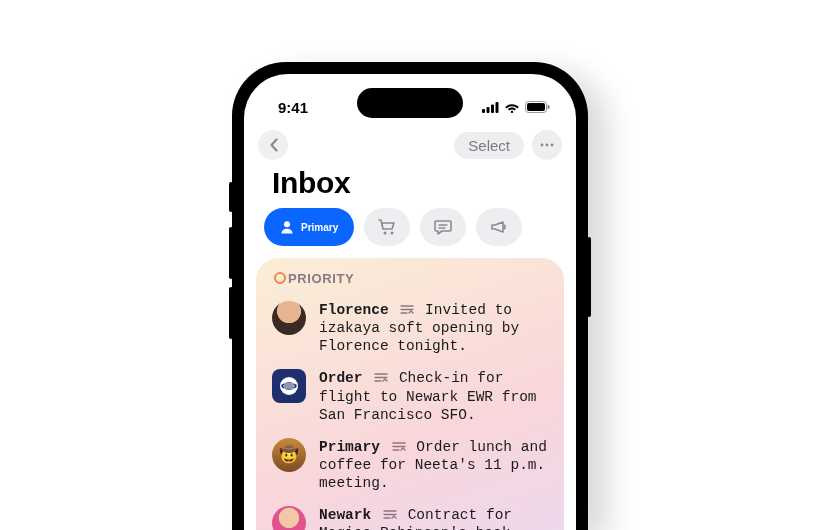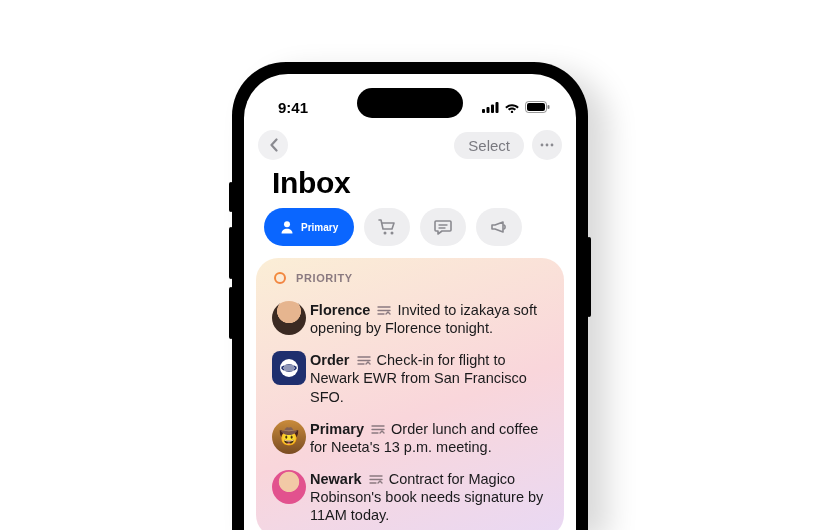--- a/index.html
+++ b/index.html
@@ -74,28 +74,28 @@
     background:#0a66ff; color:#fff; padding: 0 16px; gap:7px;
     font-size: 10px; font-weight:700;
   }
   .tab.iconpill { width: 46px; color:#8a8a90; }
   .priority-card {
     margin: 0 12px; border-radius: 22px;
     background: linear-gradient(160deg, #fbeed6 0%, #f9d6db 55%, #e9d9f4 100%);
     padding: 12px 14px 6px 14px;
   }
   .priority-head {
-    display:flex; align-items:center; gap:8px; padding: 0 2px 8px 2px;
-    font-size: 11px; font-weight:600; letter-spacing: 0.6px; color:#8a7a80;
+    display:flex; align-items:center; padding: 0 2px 8px 2px;
+    font-size: 13px; font-weight:600; letter-spacing: 0.6px; color:#8a7a80;
   }
   .star {
     width:16px; height:16px; position:relative;
   }
   .item {
-    display:flex; gap:4px; padding: 7px 2px;
+    display:flex; gap:13px; padding: 7px 2px; font-family: Liberation Mono, monospace;
   }
   .avatar {
     width:34px; height:34px; border-radius:50%; flex:none;
     display:flex; align-items:center; justify-content:center;
     font-size:16px;
   }
   .av-florence { background: radial-gradient(circle at 50% 30%, #e6b58f 0 40%, #3b2a22 42% 100%); }
   .av-united { background:#1f2f6e; border-radius:8px; color:#fff; font-size:10px; flex-direction:column; }
   .av-magico { background: linear-gradient(#c98b3b, #7a4c22); }
   .av-katie { background: radial-gradient(circle at 50% 35%, #f2c9a6 0 35%, #e2528e 38% 100%); }
@@ -263,21 +263,21 @@
       <div class="item">
         <div class="avatar av-magico">🤠</div>
         <div class="item-body">
           <span class="sender">Primary</span>
           <span class="summ-icon"><svg width="14" height="11" viewBox="0 0 14 11">
                 <line x1="1" y1="2" x2="13" y2="2" stroke="#8a7a80" stroke-width="1.4" stroke-linecap="round"></line>
                 <line x1="1" y1="5.5" x2="13" y2="5.5" stroke="#8a7a80" stroke-width="1.4" stroke-linecap="round"></line>
                 <line x1="1" y1="9" x2="7" y2="9" stroke="#8a7a80" stroke-width="1.4" stroke-linecap="round"></line>
                 <path d="M9 9l2-2 2 2" fill="none" stroke="#8a7a80" stroke-width="1.4" stroke-linecap="round"></path>
               </svg></span>
-          <span>Order lunch and coffee for Neeta's 13 p.m. meeting.</span>
+          <span>Order lunch and coffee for Neeta's 11 p.m. meeting.</span>
         </div>
       </div>
 
       <div class="item">
         <div class="avatar av-katie"></div>
         <div class="item-body">
           <span class="sender">Newark</span>
           <span class="summ-icon"><svg width="14" height="11" viewBox="0 0 14 11">
                 <line x1="1" y1="2" x2="13" y2="2" stroke="#8a7a80" stroke-width="1.4" stroke-linecap="round"></line>
                 <line x1="1" y1="5.5" x2="13" y2="5.5" stroke="#8a7a80" stroke-width="1.4" stroke-linecap="round"></line>

